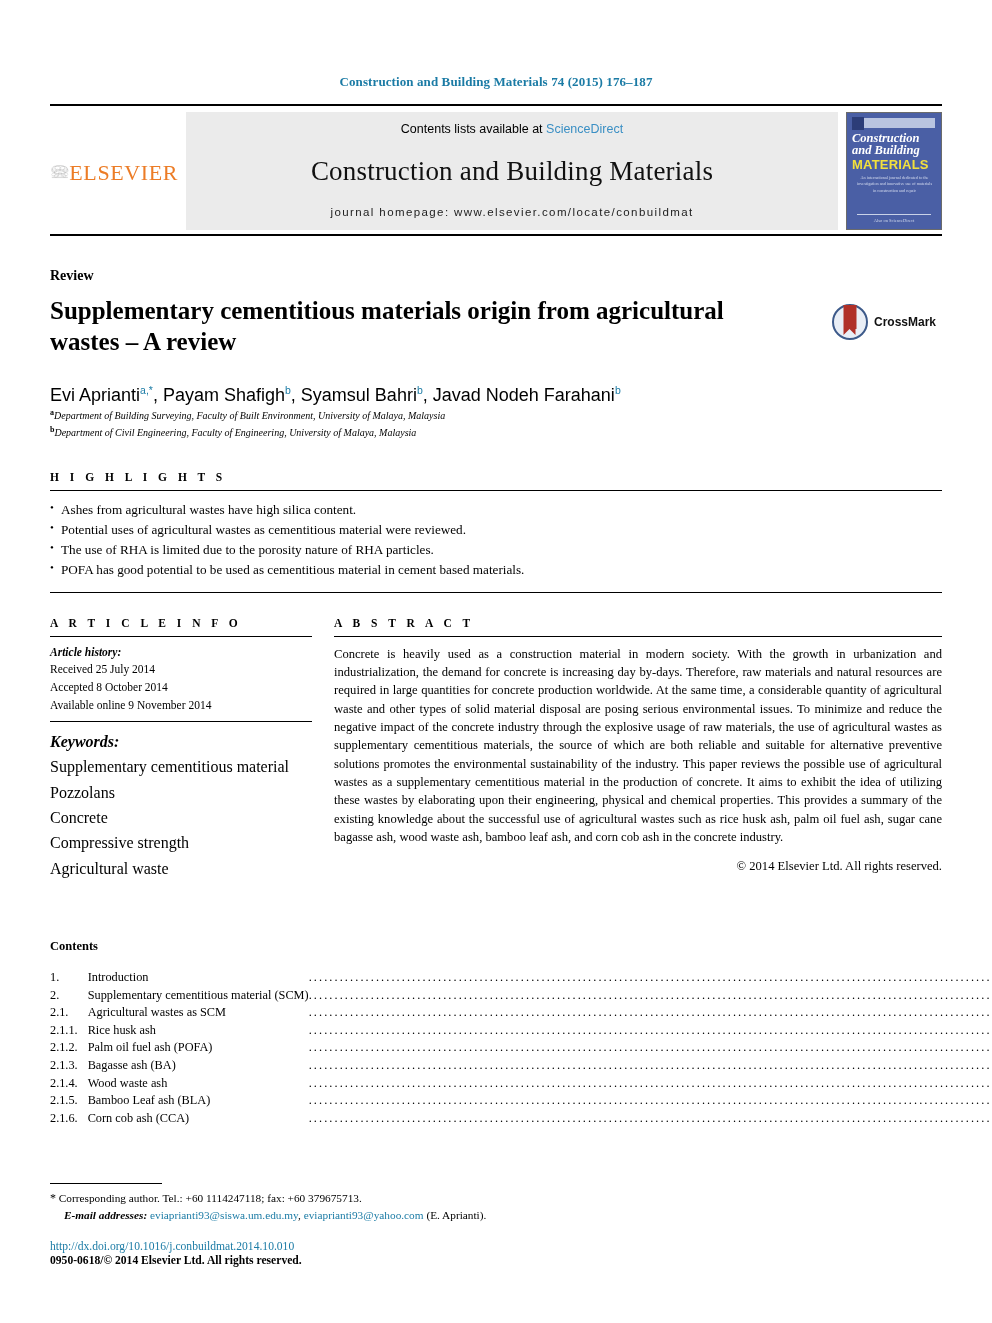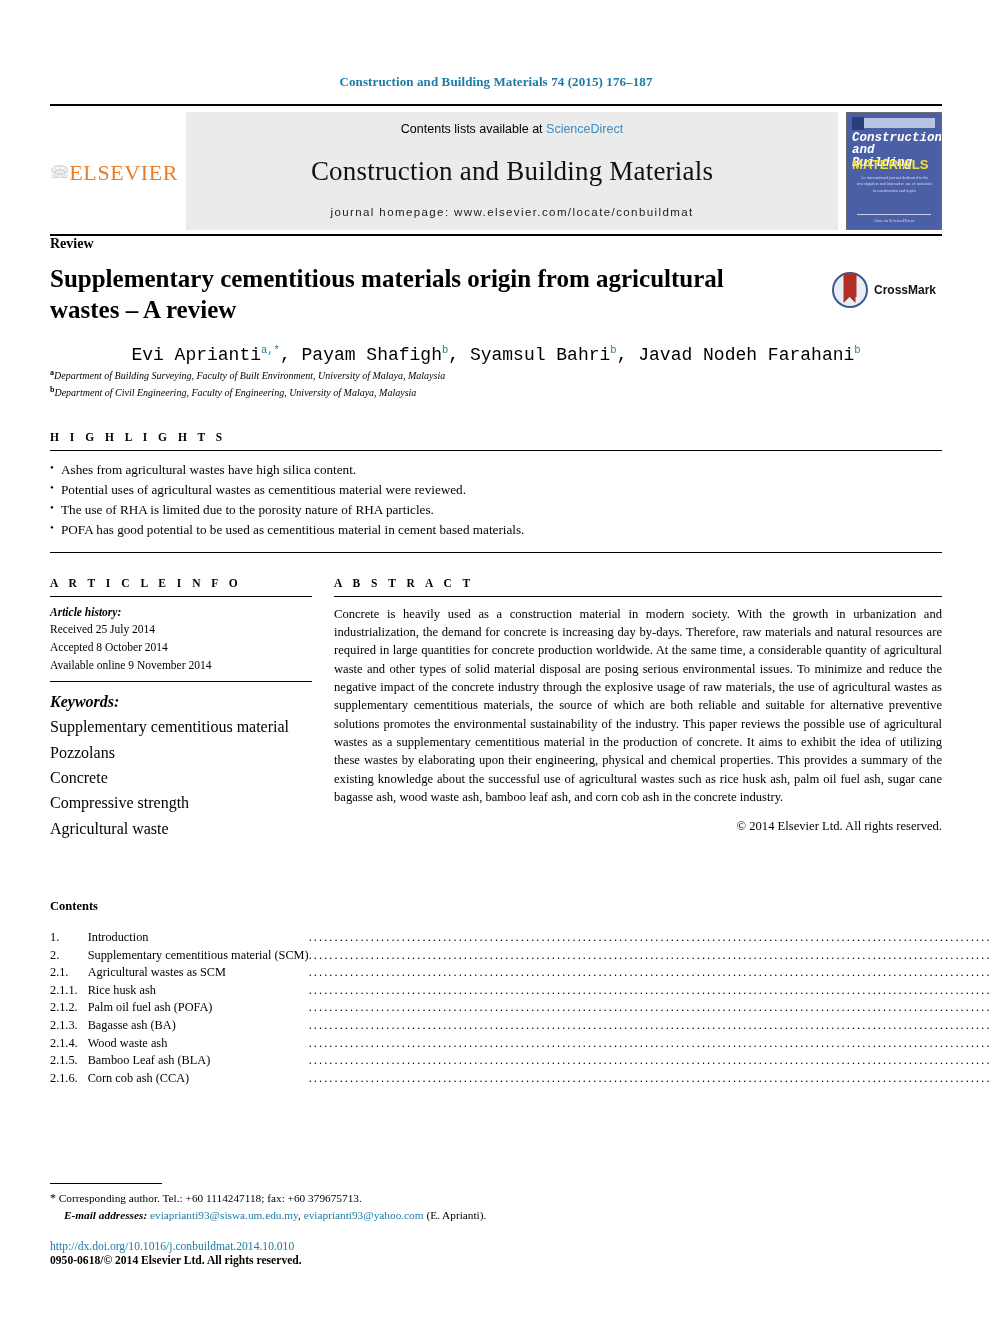--- a/index.html
+++ b/index.html
@@ -102,21 +102,21 @@
   .cover-top-bar {
     position:absolute; top:5px; left:6px; right:6px; height:10px;
     background:#b9c4e0;
   }
   .cover-els {
     position:absolute; top:4px; left:5px; width:12px; height:13px;
     background:#2c3d78;
   }
   .cover-t1, .cover-t2 {
     position:absolute; left:5px; right:17px;
-    font-family:Liberation Mono, monospace;
+    font-family:Liberation Serif, serif;
     font-style: italic;
     font-weight: bold;
     color:#ffffff;
     font-size:12.5px;
     line-height:1.05;
   }
   .cover-t1 { top:19px; }
   .cover-t2 { top:31px; }
   .cover-t3 {
     position:absolute; left:5px; right:4px; top:44px;
@@ -141,21 +141,21 @@
     position:absolute; left:26px; right:26px; bottom:6px;
     font-size:4.5px; color:#cfd7ec; text-align:center;
   }
 
   
   .rule-strong { border-top: 2px solid #000; margin-top: 4px; }
   .doc-type {
     font-family: "Liberation Serif", serif;
     font-weight: bold;
     font-size: 14px;
-    margin-top: 0;
+    margin-top: 32px;
   }
   .title-row { display:flex; align-items:flex-start; }
   .title-col { flex: 1 1 auto; }
   h1.title {
     font-family: "Liberation Serif", serif;
     font-weight: bold;
     font-size: 25px;
     line-height: 1.23;
     margin: 12px 0 0 0;
     max-width: 680px;
@@ -180,25 +180,24 @@
     content:""; position:absolute; bottom:-6px; left:0;
     border-left:6.5px solid #b03028; border-right:6.5px solid #b03028;
     border-bottom:6px solid transparent;
   }
   .cm-text {
     font-family:"Liberation Sans", sans-serif;
     font-weight:bold; font-size:12px; color:#111;
   }
 
   .authors {
-    font-family: Liberation Mono, monospace;
+    font-family: Liberation Sans, sans-serif;
     font-size: 18px;
-    margin-top: 18px;
+    margin-top: 26px;
     line-height: 1.3;
-    text-align: center;
   }
   .authors sup { font-size: 10.5px; color: #1b7ba5; }
   .affil {
     font-family: "Liberation Serif", serif;
     font-style: italic;
     font-size: 10px;
     line-height: 1.45;
   }
   .affil sup { font-style: normal; font-weight: bold; font-size: 8px; }
 

